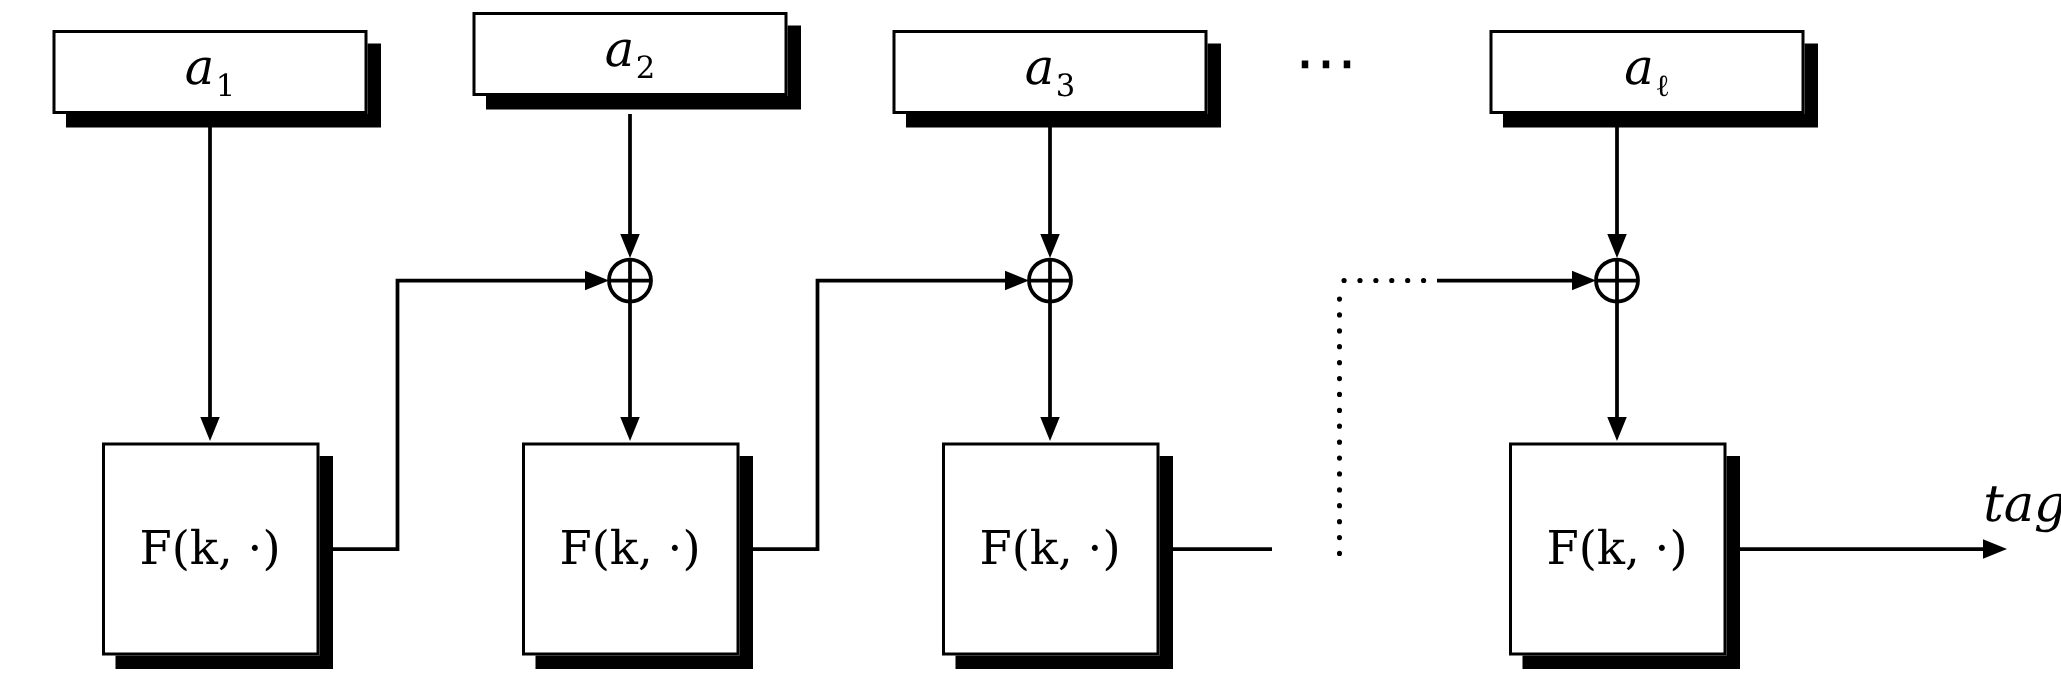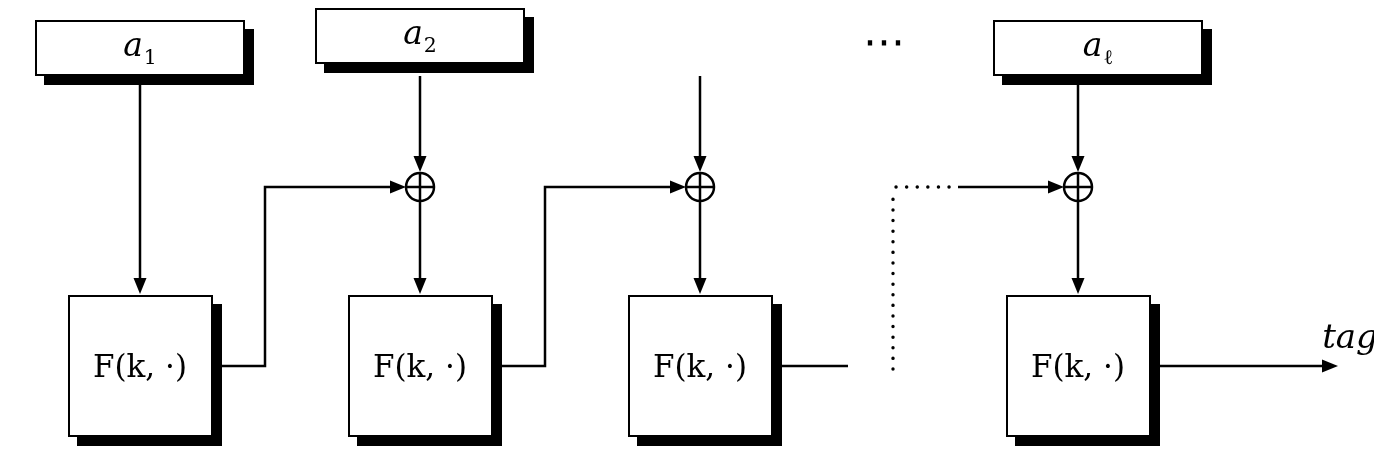--- a/index.html
+++ b/index.html
@@ -112,20 +112,23 @@
       <polygon points="1338,366 1322,359.5 1322,372.5"></polygon>
     </g>
   </svg>
 
   <div class="box ablock" style="left:35px; top:20px;">
     <span class="mlabel"><i class="mi">a</i><sub class="msub">1</sub></span>
   </div>
   <div class="box ablock" style="left:315px; top:8px;">
     <span class="mlabel"><i class="mi">a</i><sub class="msub">2</sub></span>
   </div>
+  <div class="box ablock" style="left:595px; top:20px;">
+    <span class="mlabel"><i class="mi">a</i><sub class="msub">3</sub></span>
+  </div>
   <div class="box ablock" style="left:973px; top:20px;margin-left:20px;">
     <span class="mlabel"><i class="mi">a</i><sub class="msub">ℓ</sub></span>
   </div>
 
   <div class="ellipsis">⋯</div>
 
   <div class="box fblock" style="left:67.5px; top:295px;">
     <span class="mlabel flabel">F(k, ·)</span>
   </div>
   <div class="box fblock" style="left:347.5px; top:295px;">

